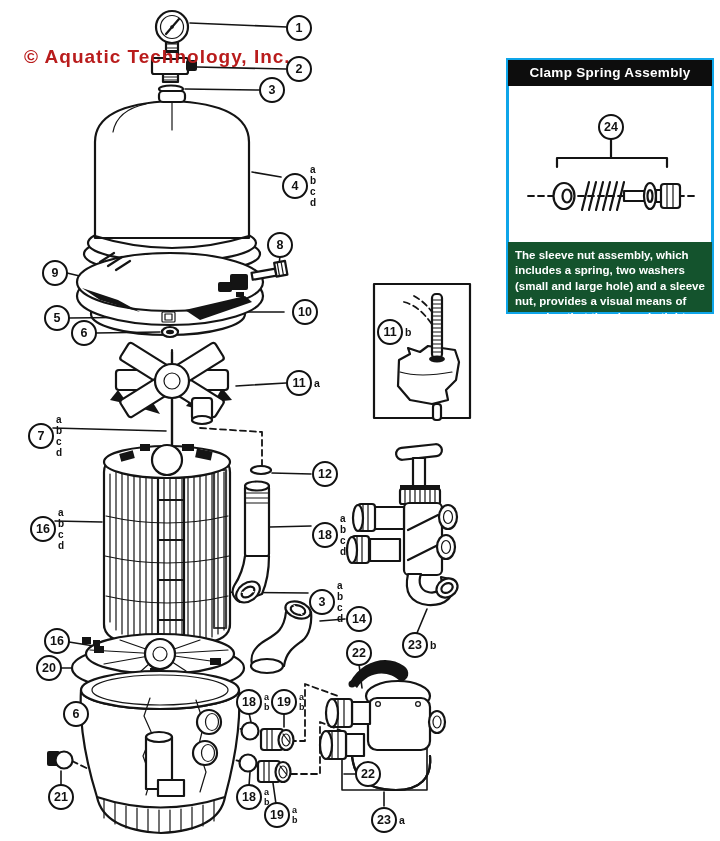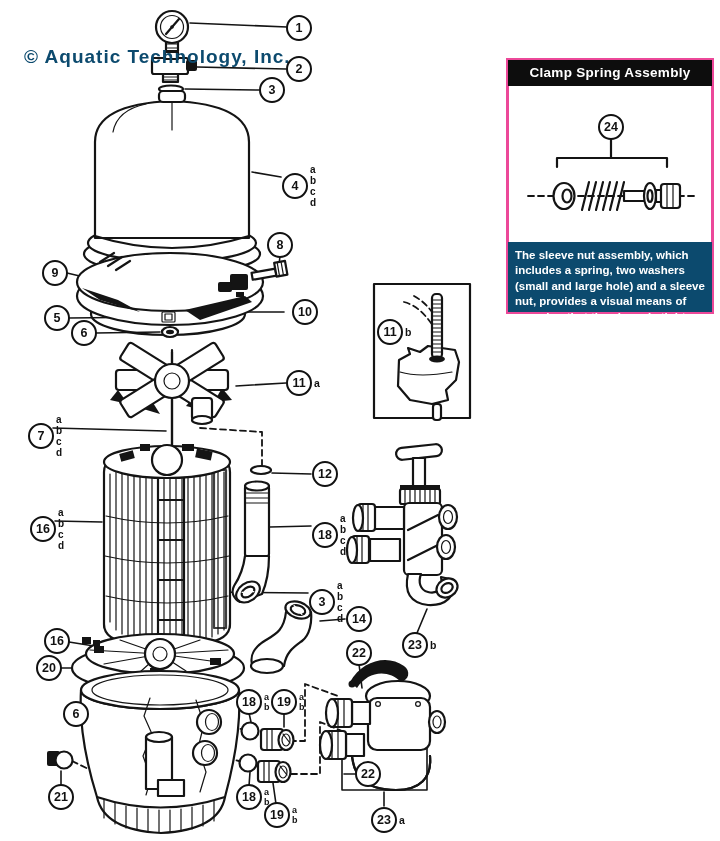--- a/index.html
+++ b/index.html
@@ -7,27 +7,27 @@
          font-family:"Liberation Sans",sans-serif;}
   .art{position:absolute;left:0;top:0;z-index:0;}
   .art line,.art path,.art rect,.art ellipse,.art circle,.art polyline,.art polygon{
     stroke:#141414;stroke-width:2.2;fill:none;stroke-linecap:round;stroke-linejoin:round;}
   .art .f{fill:#fff;}
   .art .k{fill:#141414;stroke:none;}
   .art .thin{stroke-width:1.2;}
   .art .w{stroke:#fff;stroke-width:1.3;}
   .art .dash{stroke-dasharray:6 4;stroke-width:1.8;}
   .art .lead{stroke-width:1.6;}
-  .watermark{position:absolute;left:24px;top:46px;z-index:2;color:#0c4a6e;
+  .watermark{position:absolute;left:24px;top:46px;z-index:2;color:#b91c1c;
     font-size:19px;font-weight:bold;letter-spacing:1px;white-space:nowrap;}
   .panel{position:absolute;left:506px;top:58px;width:208px;height:256px;z-index:1;
-    border:3px solid #ec4899;box-sizing:border-box;background:transparent;}
+    border:3px solid #0ea5e9;box-sizing:border-box;background:transparent;}
   .panel-header{position:absolute;left:-1px;top:-1px;width:204px;height:26px;background:#0d0d0d;
     color:#fff;font-size:13.5px;font-weight:bold;text-align:center;line-height:26px;letter-spacing:.3px;}
-  .panel-caption{position:absolute;left:-1px;bottom:-1px;width:204px;height:70px;background:#0c4a6e;
+  .panel-caption{position:absolute;left:-1px;bottom:-1px;width:204px;height:70px;background:#14532d;
     color:#fff;font-size:11.5px;font-weight:bold;line-height:1.34;padding:6px 7px;box-sizing:border-box;}
   .callout{position:absolute;display:flex;align-items:center;gap:2px;z-index:5;}
   .co-n{width:22px;height:22px;border:2.4px solid #111;border-radius:50%;background:#fff;
     display:flex;align-items:center;justify-content:center;
     font-size:12.5px;font-weight:bold;color:#111;box-sizing:content-box;}
   .co-letters{font-size:10px;font-weight:bold;color:#111;line-height:11px;white-space:pre-line;}
   .co-letters.sm{font-size:9px;line-height:10px;}
   .co-suffix{font-size:10.5px;font-weight:bold;color:#111;}
 </style>
 </head>

